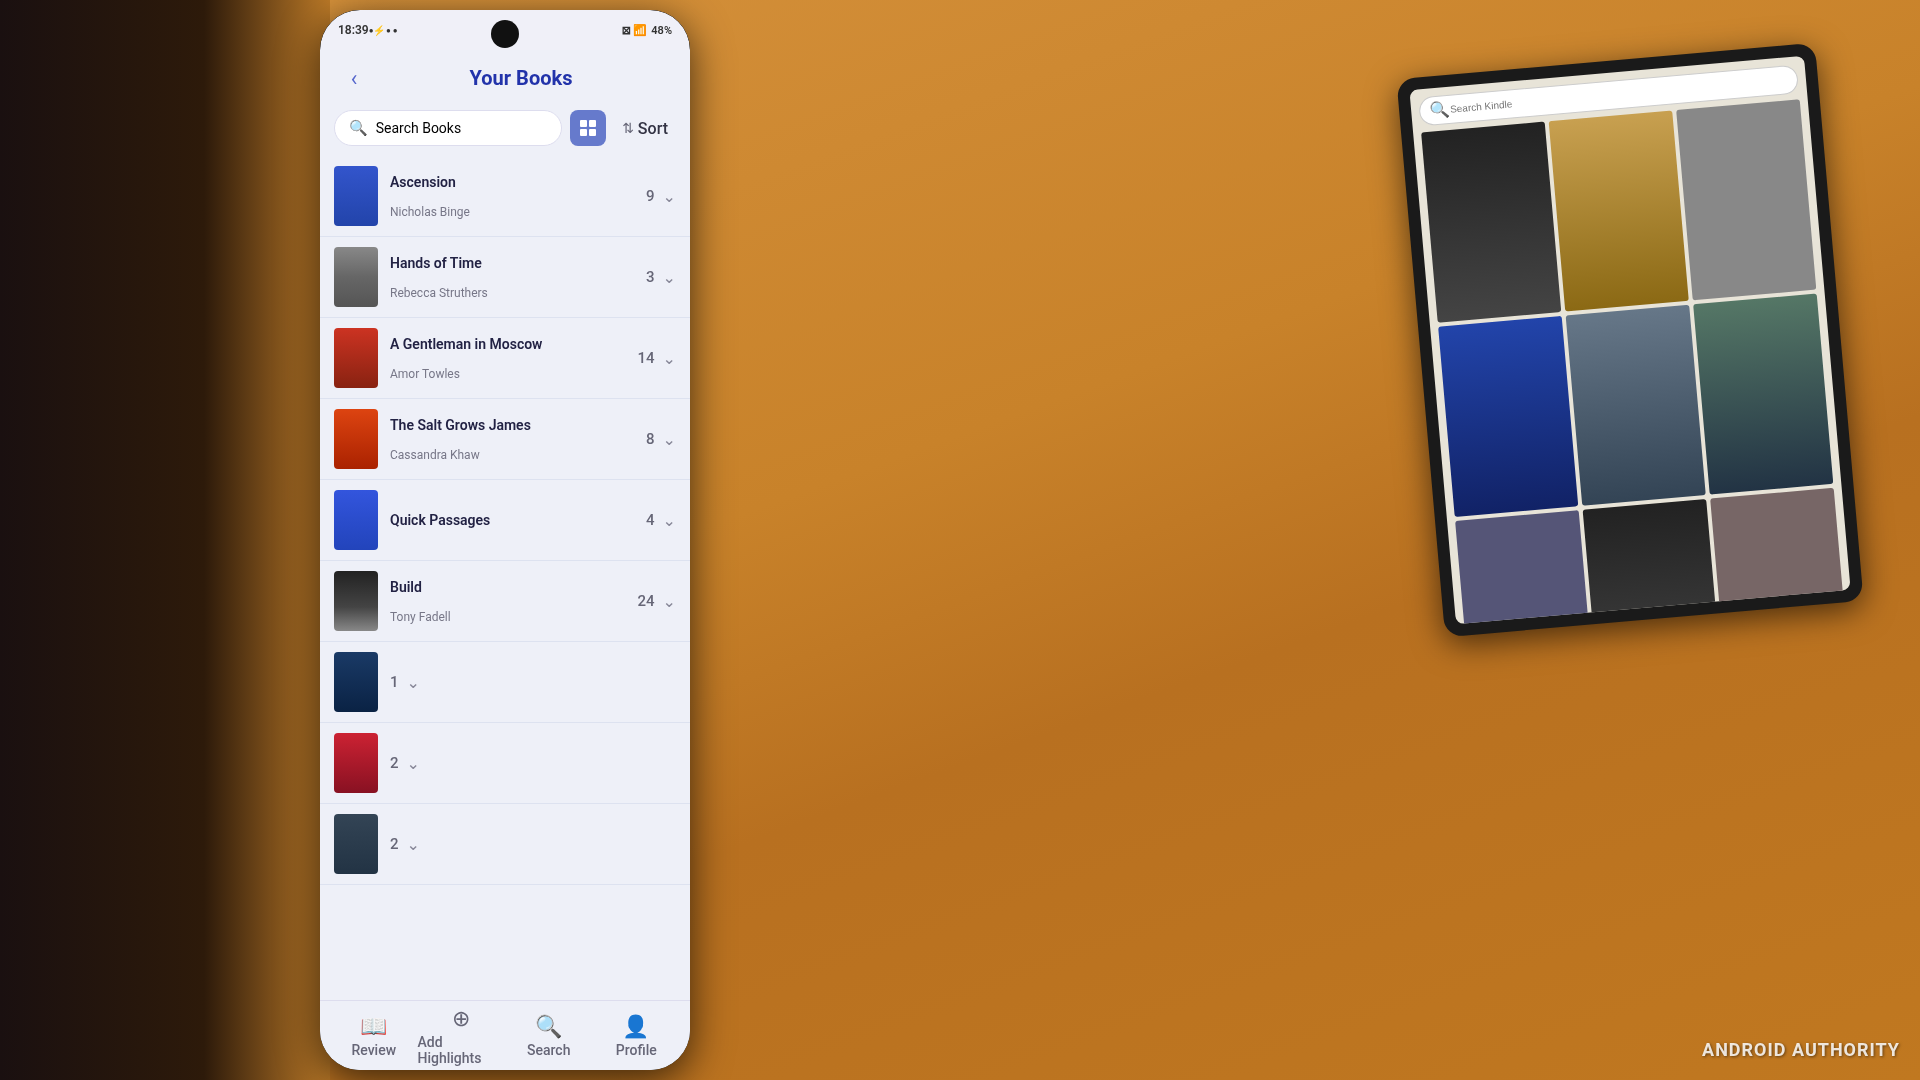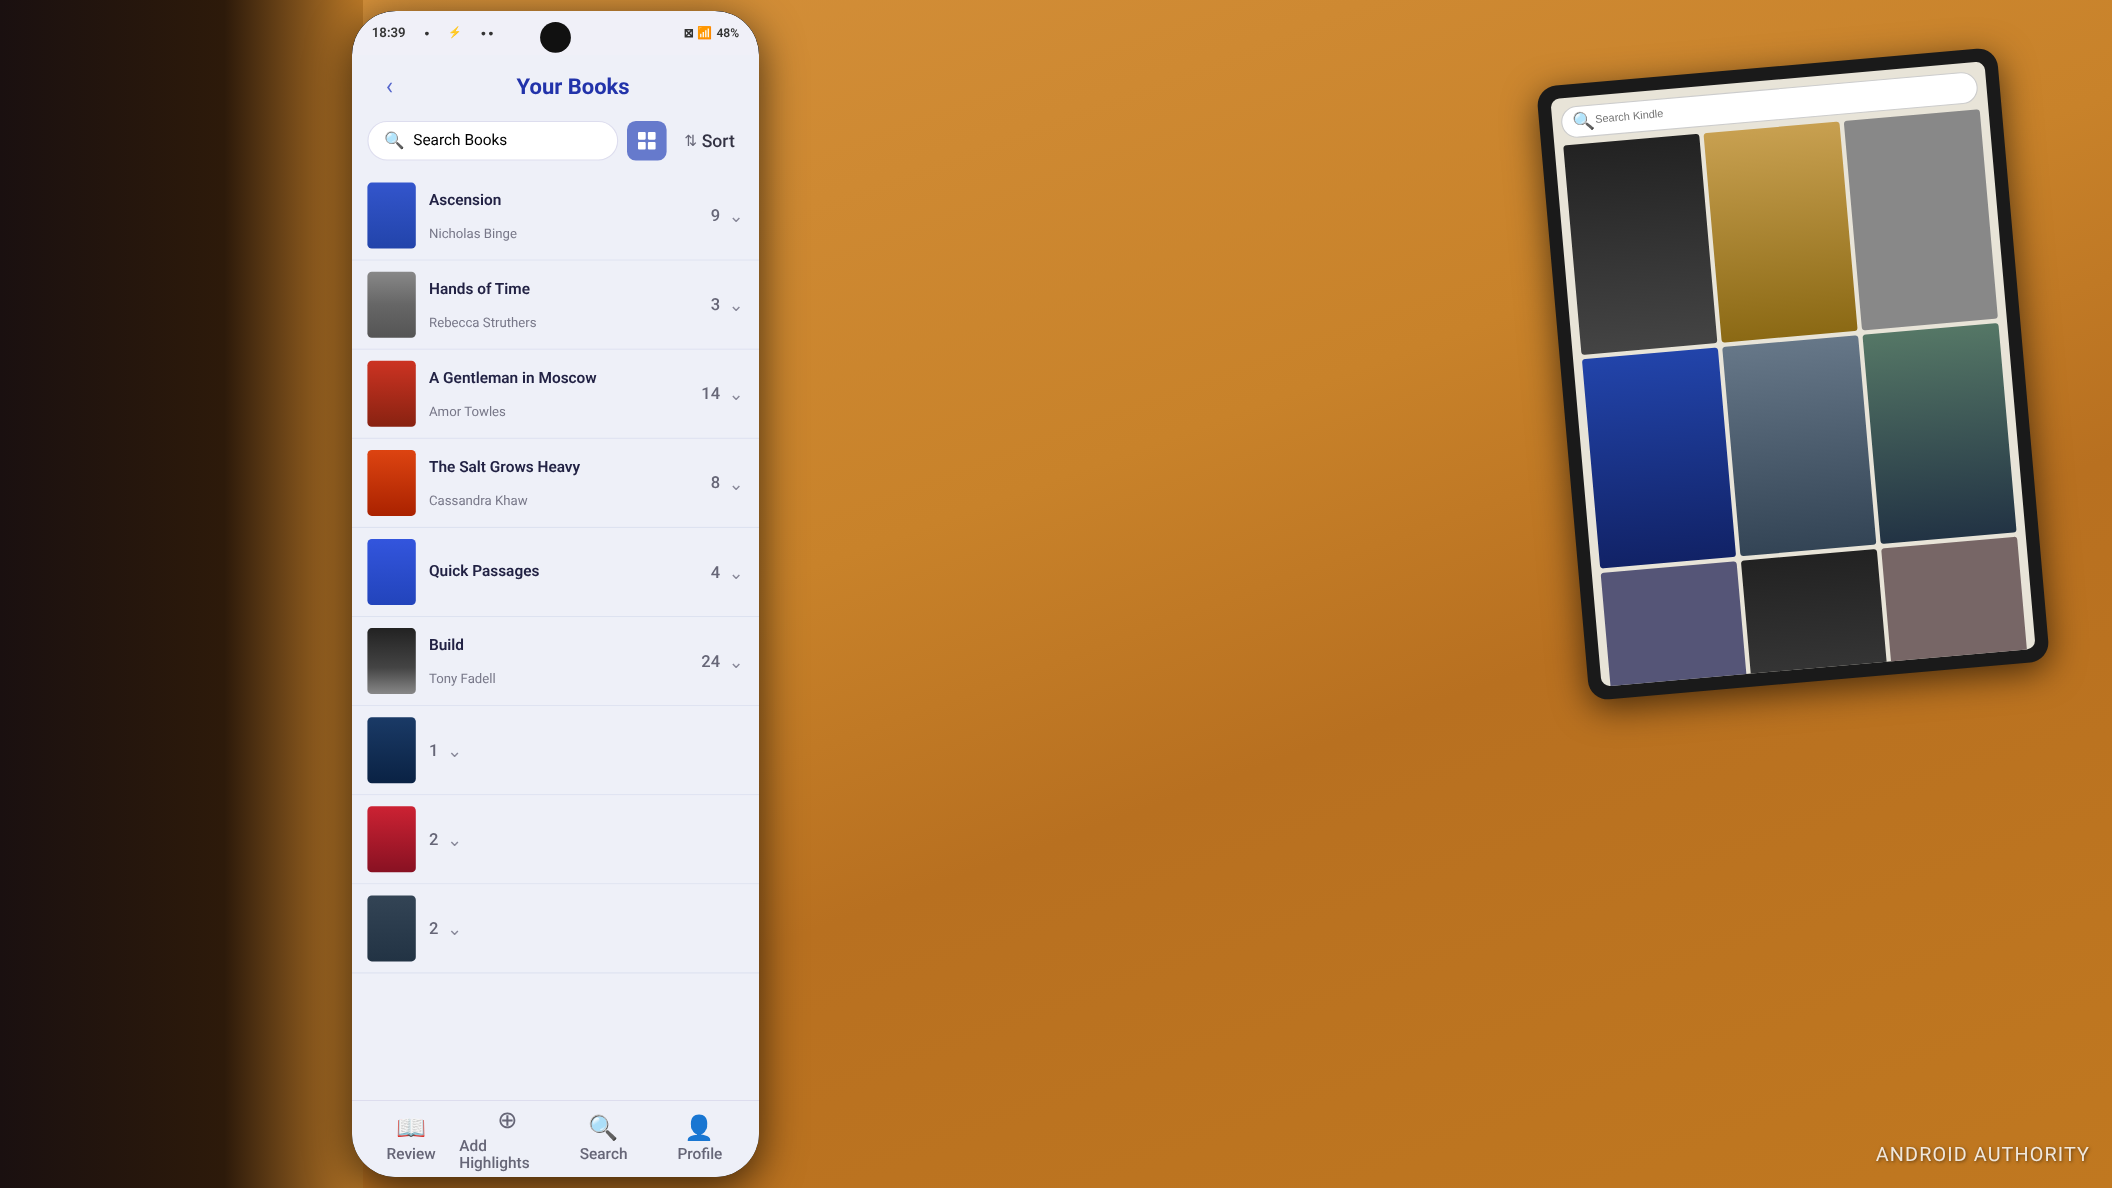--- a/index.html
+++ b/index.html
@@ -107,21 +107,21 @@
     .kindle-book-cover.abominable { background: linear-gradient(180deg, #667788 0%, #334455 100%); }
     .kindle-book-cover.girl { background: linear-gradient(180deg, #557766 0%, #223344 100%); }
 
     
     .watermark {
       position: absolute;
       bottom: 20px;
       right: 20px;
       color: rgba(255,255,255,0.85);
       font-size: 18px;
-      font-weight: 400;
+      font-weight: 700;
       letter-spacing: 1px;
       z-index: 100;
       text-shadow: 1px 1px 3px rgba(0,0,0,0.5);
     }
 
     
     .smartphone {
       position: absolute;
       left: 320px;
       top: 10px;
@@ -143,21 +143,21 @@
       align-items: center;
       justify-content: space-between;
       padding: 0 18px;
       font-size: 12px;
       color: #333;
       font-weight: 600;
       border-radius: 40px 40px 0 0;
       flex-shrink: 0;
     }
 
-    .status-left { display: flex; align-items: center; gap: 17px; }
+    .status-left { display: flex; align-items: center; gap: 0; }
     .status-right { display: flex; align-items: center; gap: 4px; font-size: 11px; }
 
     .camera-pill {
       position: absolute;
       left: 50%;
       transform: translateX(-50%);
       top: 10px;
       width: 28px;
       height: 28px;
       background: #111;
@@ -476,21 +476,21 @@
         <div class="book-title-text">A Gentleman in Moscow</div>
         <div class="book-author-text">Amor Towles</div>
       </div>
       <span class="book-count">14</span>
       <span class="chevron-down">⌄</span>
     </div>
         <div class="book-item">
       <div class="book-cover-thumb cover-salt">
       </div>
       <div class="book-info">
-        <div class="book-title-text">The Salt Grows Heavy</div>
+        <div class="book-title-text">The Salt Grows James</div>
         <div class="book-author-text">Cassandra Khaw</div>
       </div>
       <span class="book-count">8</span>
       <span class="chevron-down">⌄</span>
     </div>
         <div class="book-item">
       <div class="book-cover-thumb cover-passages">
       </div>
       <div class="book-info">
         <div class="book-title-text">Quick Passages</div>

